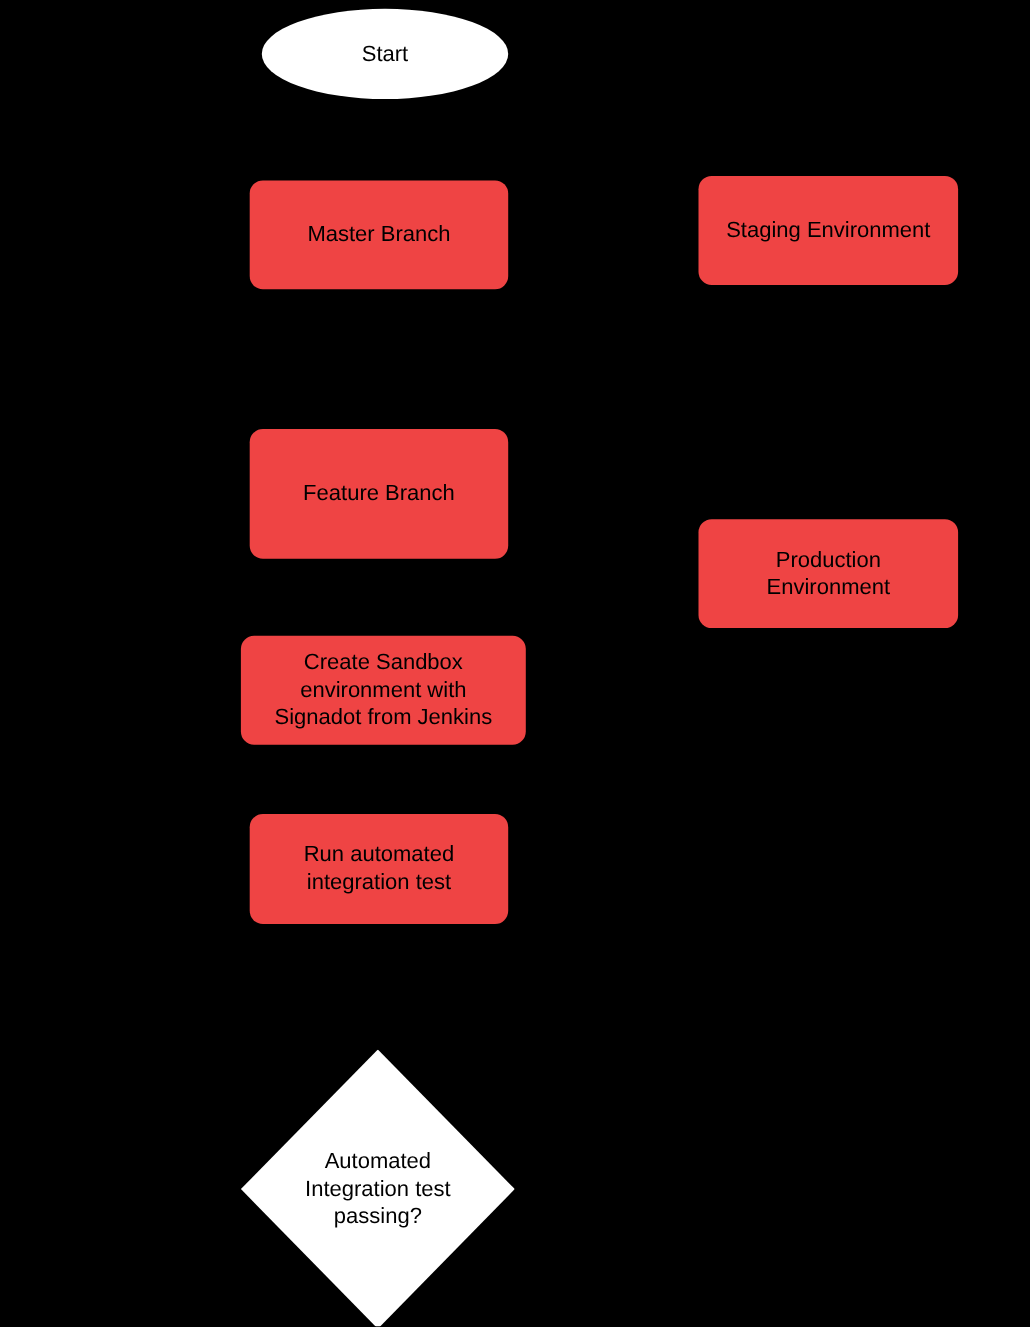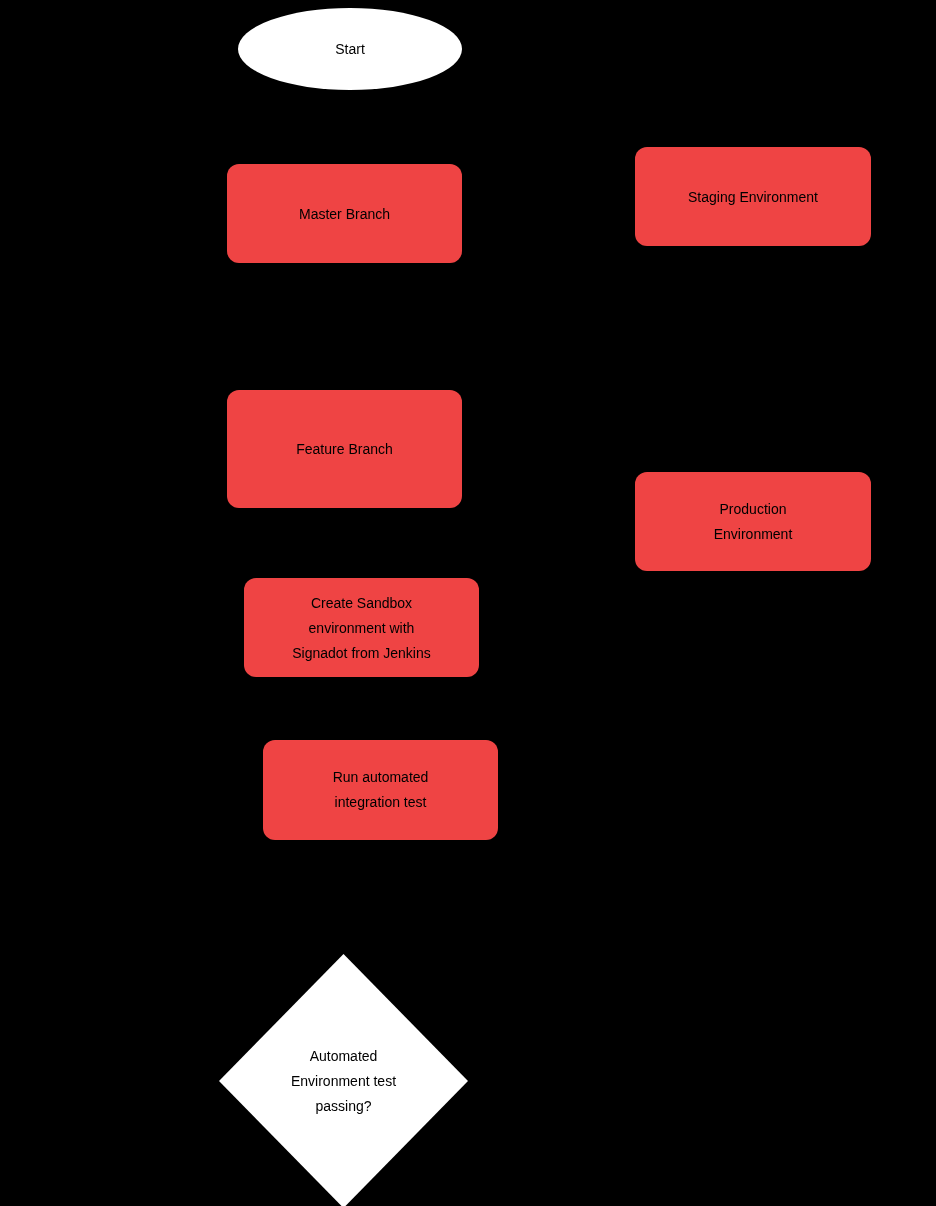--- a/index.html
+++ b/index.html
@@ -13,21 +13,21 @@
     width: 936px;
     height: 1206px;
     background: #000000;
     overflow: hidden;
     font-family: "Liberation Sans", sans-serif;
   }
 
   
   .node-label {
     color: #000000;
-    font-size: 14px;
+    font-size: 20px;
     line-height: 25px;
     text-align: center;
     white-space: pre-line;
     font-family: "Liberation Sans", sans-serif;
     pointer-events: none;
   }
 
   
   .terminator {
     position: absolute;
@@ -81,44 +81,44 @@
 <div id="canvas">
 
   <div class="terminator" style="left:238px; top:8px; width:224px; height:82px;">
     <div class="node-label">Start</div>
   </div>
 
   <div class="process" style="left:227px; top:164px; width:235px; height:99px;">
     <div class="node-label">Master Branch</div>
   </div>
 
-  <div class="process" style="left:635px; top:147px; width:236px; height:99px;">
+  <div class="process" style="left:635px; top:160px; width:236px; height:99px;">
     <div class="node-label">Staging Environment</div>
   </div>
 
   <div class="process" style="left:227px; top:390px; width:235px; height:118px;">
     <div class="node-label">Feature Branch</div>
   </div>
 
   <div class="process" style="left:635px; top:440px; width:236px; height:99px;margin-top:32px;">
     <div class="node-label">Production
 Environment</div>
   </div>
 
-  <div class="process" style="left:244px; top:578px; width:235px; height:99px;">
+  <div class="process" style="left:219px; top:578px; width:259px; height:99px;">
     <div class="node-label">Create Sandbox
 environment with
 Signadot from Jenkins</div>
   </div>
 
-  <div class="process" style="left:227px; top:740px; width:235px; height:100px;margin-left:36px;">
+  <div class="process" style="left:227px; top:740px; width:235px; height:100px;">
     <div class="node-label">Run automated
 integration test</div>
   </div>
 
   <div class="decision" style="left:219px; top:954px; width:249px; height:254px;">
     <div class="diamond-shape"></div>
     <div class="node-label">Automated
-Environment test
+Integration test
 passing?</div>
   </div>
 
 </div>
 
 </body></html>

